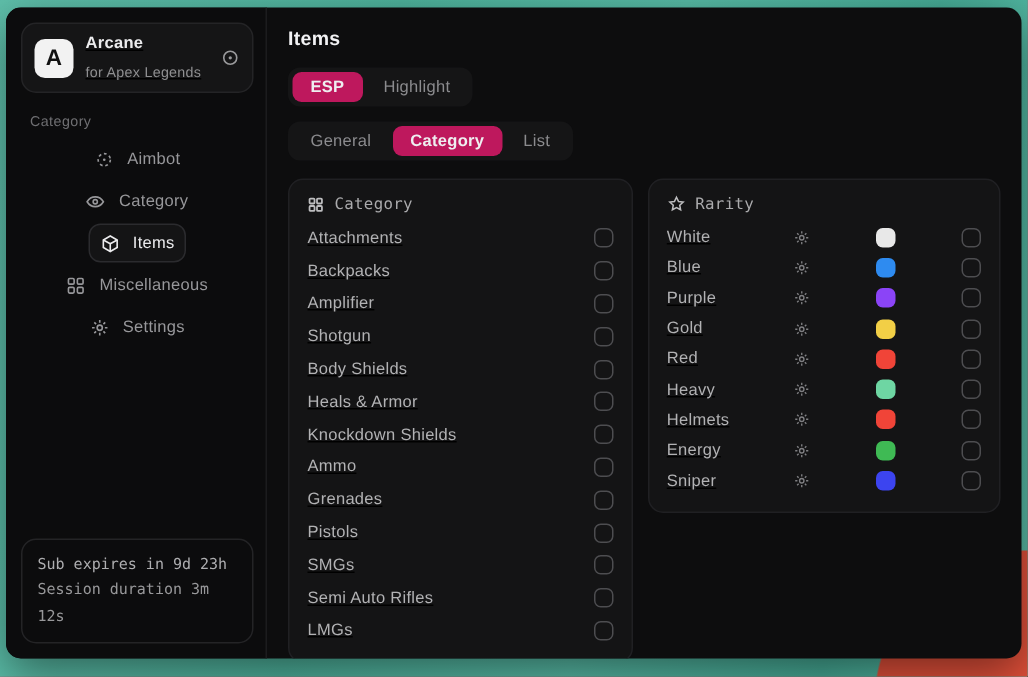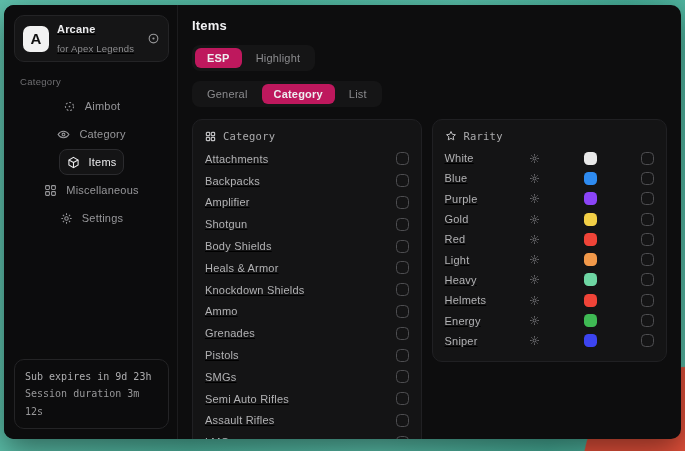--- a/index.html
+++ b/index.html
@@ -255,24 +255,20 @@
             <div class="row">
               <span class="row-label">SMGs</span>
               <span class="checkbox"></span>
             </div>
 
             <div class="row">
               <span class="row-label">Semi Auto Rifles</span>
               <span class="checkbox"></span>
             </div>
 
-            <div class="row">
-              <span class="row-label">Assault Rifles</span>
-              <span class="checkbox"></span>
-            </div>
 
             <div class="row">
               <span class="row-label">LMGs</span>
               <span class="checkbox"></span>
             </div>
           </div>
       </div>
 
       <div class="panel panel-rar">
         <div class="panel-head">
@@ -338,31 +334,20 @@
               <span class="row-gear">
                 <svg width="11" height="11" viewBox="0 0 24 24" fill="none" stroke="currentColor" stroke-width="2">
                   <circle cx="12" cy="12" r="3.2"></circle>
                   <path d="M12 2.5v3.2M12 18.3v3.2M2.5 12h3.2M18.3 12h3.2M5.3 5.3l2.2 2.2M16.5 16.5l2.2 2.2M18.7 5.3l-2.2 2.2M7.5 16.5l-2.2 2.2"></path>
                 </svg>
               </span>
               <span class="swatch" style="background: rgb(240, 68, 56);"></span>
               <span class="checkbox"></span>
             </div>
 
-            <div class="row rar-row">
-              <span class="row-label">Light</span>
-              <span class="row-gear">
-                <svg width="11" height="11" viewBox="0 0 24 24" fill="none" stroke="currentColor" stroke-width="2">
-                  <circle cx="12" cy="12" r="3.2"></circle>
-                  <path d="M12 2.5v3.2M12 18.3v3.2M2.5 12h3.2M18.3 12h3.2M5.3 5.3l2.2 2.2M16.5 16.5l2.2 2.2M18.7 5.3l-2.2 2.2M7.5 16.5l-2.2 2.2"></path>
-                </svg>
-              </span>
-              <span class="swatch" style="background: rgb(242, 153, 74);"></span>
-              <span class="checkbox"></span>
-            </div>
 
             <div class="row rar-row">
               <span class="row-label">Heavy</span>
               <span class="row-gear">
                 <svg width="11" height="11" viewBox="0 0 24 24" fill="none" stroke="currentColor" stroke-width="2">
                   <circle cx="12" cy="12" r="3.2"></circle>
                   <path d="M12 2.5v3.2M12 18.3v3.2M2.5 12h3.2M18.3 12h3.2M5.3 5.3l2.2 2.2M16.5 16.5l2.2 2.2M18.7 5.3l-2.2 2.2M7.5 16.5l-2.2 2.2"></path>
                 </svg>
               </span>
               <span class="swatch" style="background: rgb(110, 214, 163);"></span>

